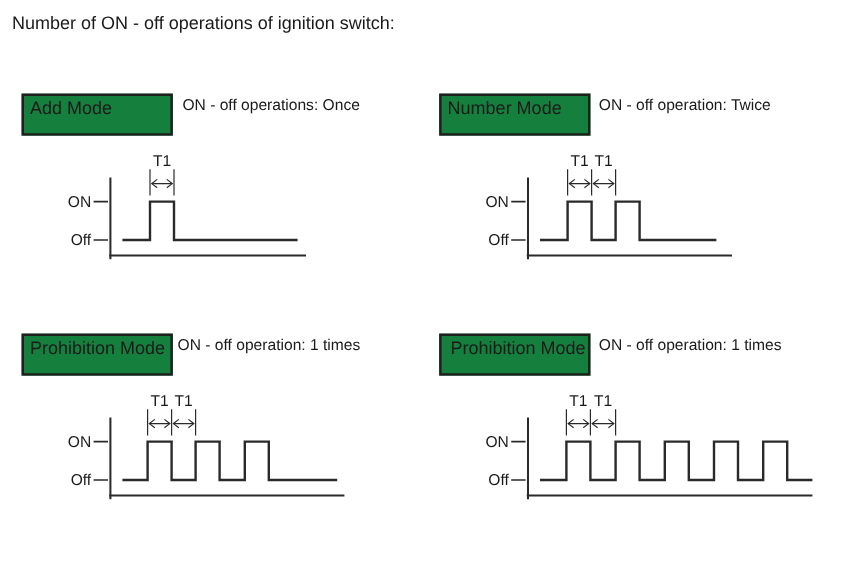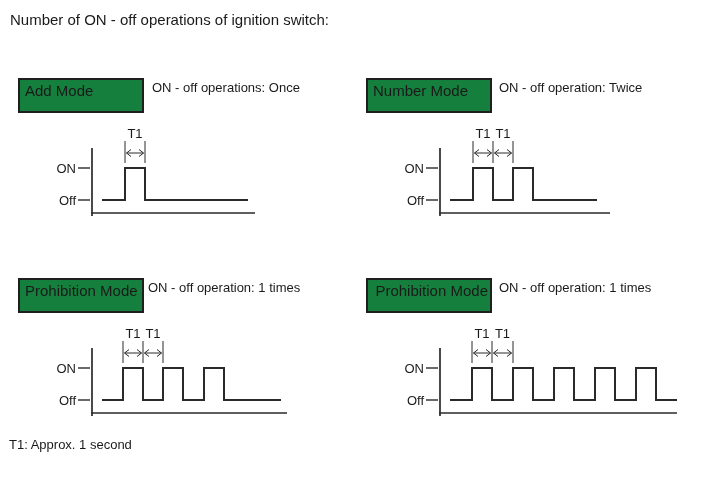--- a/index.html
+++ b/index.html
@@ -129,15 +129,14 @@
         <path d="M81 24.5 L76.5 28 L81 31.5" fill="none" stroke="#2a2a2a" stroke-width="1"></path>
         <path d="M89 24.5 L93.5 28 L89 31.5" fill="none" stroke="#2a2a2a" stroke-width="1"></path>
         <text x="85" y="13" text-anchor="middle">T1</text>
         <line x1="96.5" y1="28" x2="114.5" y2="28" stroke="#2a2a2a" stroke-width="1"></line>
         <path d="M101 24.5 L96.5 28 L101 31.5" fill="none" stroke="#2a2a2a" stroke-width="1"></path>
         <path d="M110 24.5 L114.5 28 L110 31.5" fill="none" stroke="#2a2a2a" stroke-width="1"></path>
         <text x="105.5" y="13" text-anchor="middle">T1</text>
       </svg>
   </section>
 
-  <div class="footnote">T1: Approx. 1 second</div>
 
 </div>
 
 </body></html>

